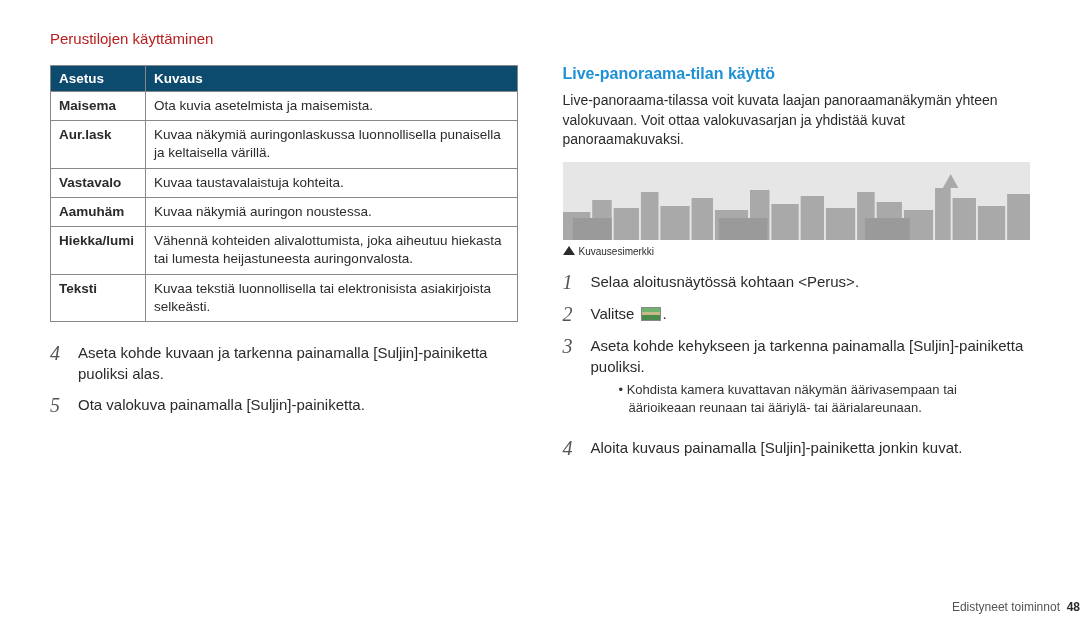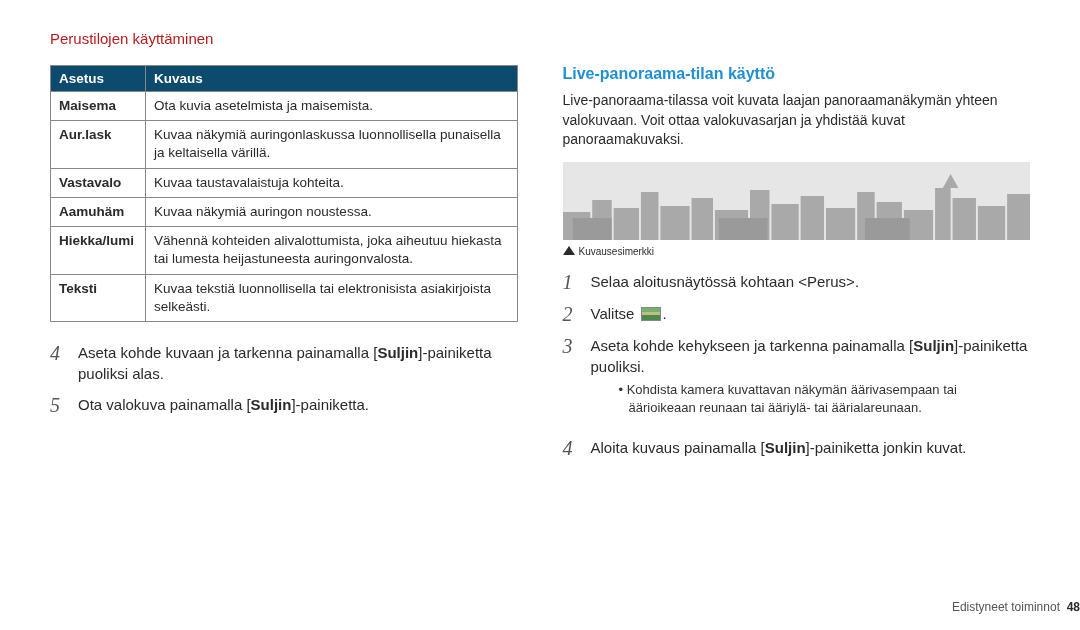--- a/index.html
+++ b/index.html
@@ -62,21 +62,21 @@
   .step .num {
     font-family: Georgia, "Times New Roman", serif;
     font-style: italic;
     font-size: 20px;
     color: #555;
     min-width: 18px;
     line-height: 1.1;
   }
   .step .body { flex: 1; }
   .step-bold { font-weight: 700; }
-  .step-bracket-bold { font-weight: 700; }
+  .step-bracket-bold { font-weight: 400; }
   
   .section-title {
     color: #1e90d6;
     font-size: 16px;
     font-weight: 600;
     margin-bottom: 8px;
   }
   .para {
     font-size: 14px;
     line-height: 1.4;

